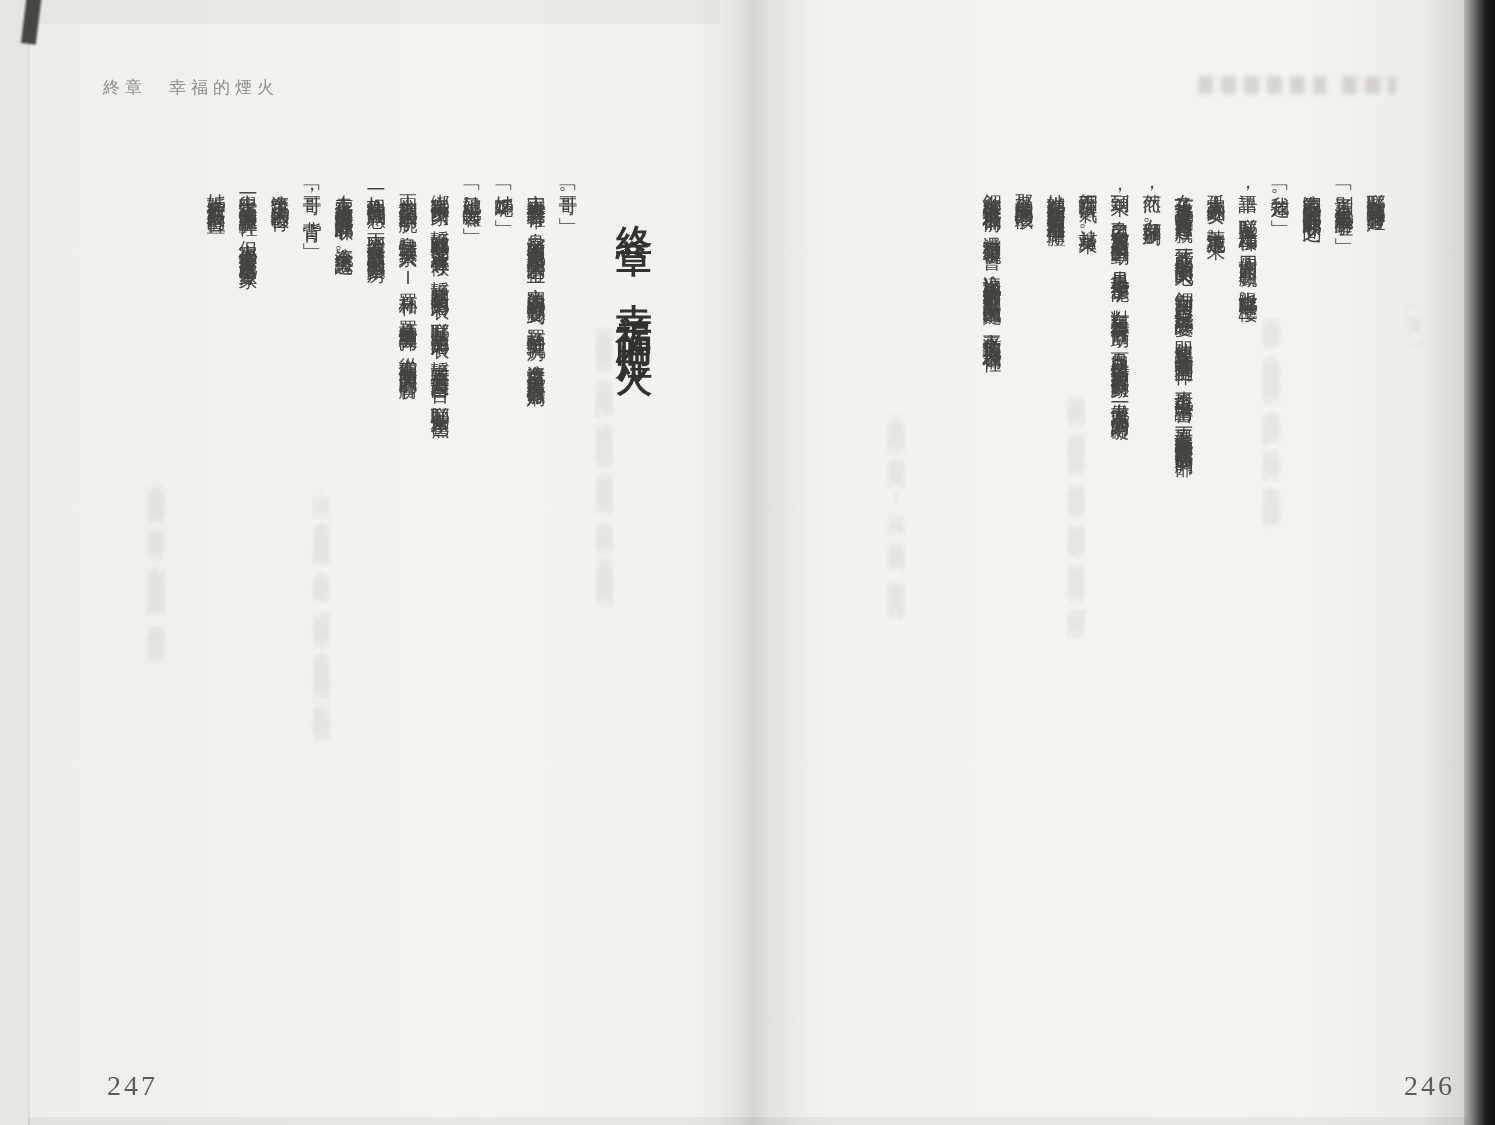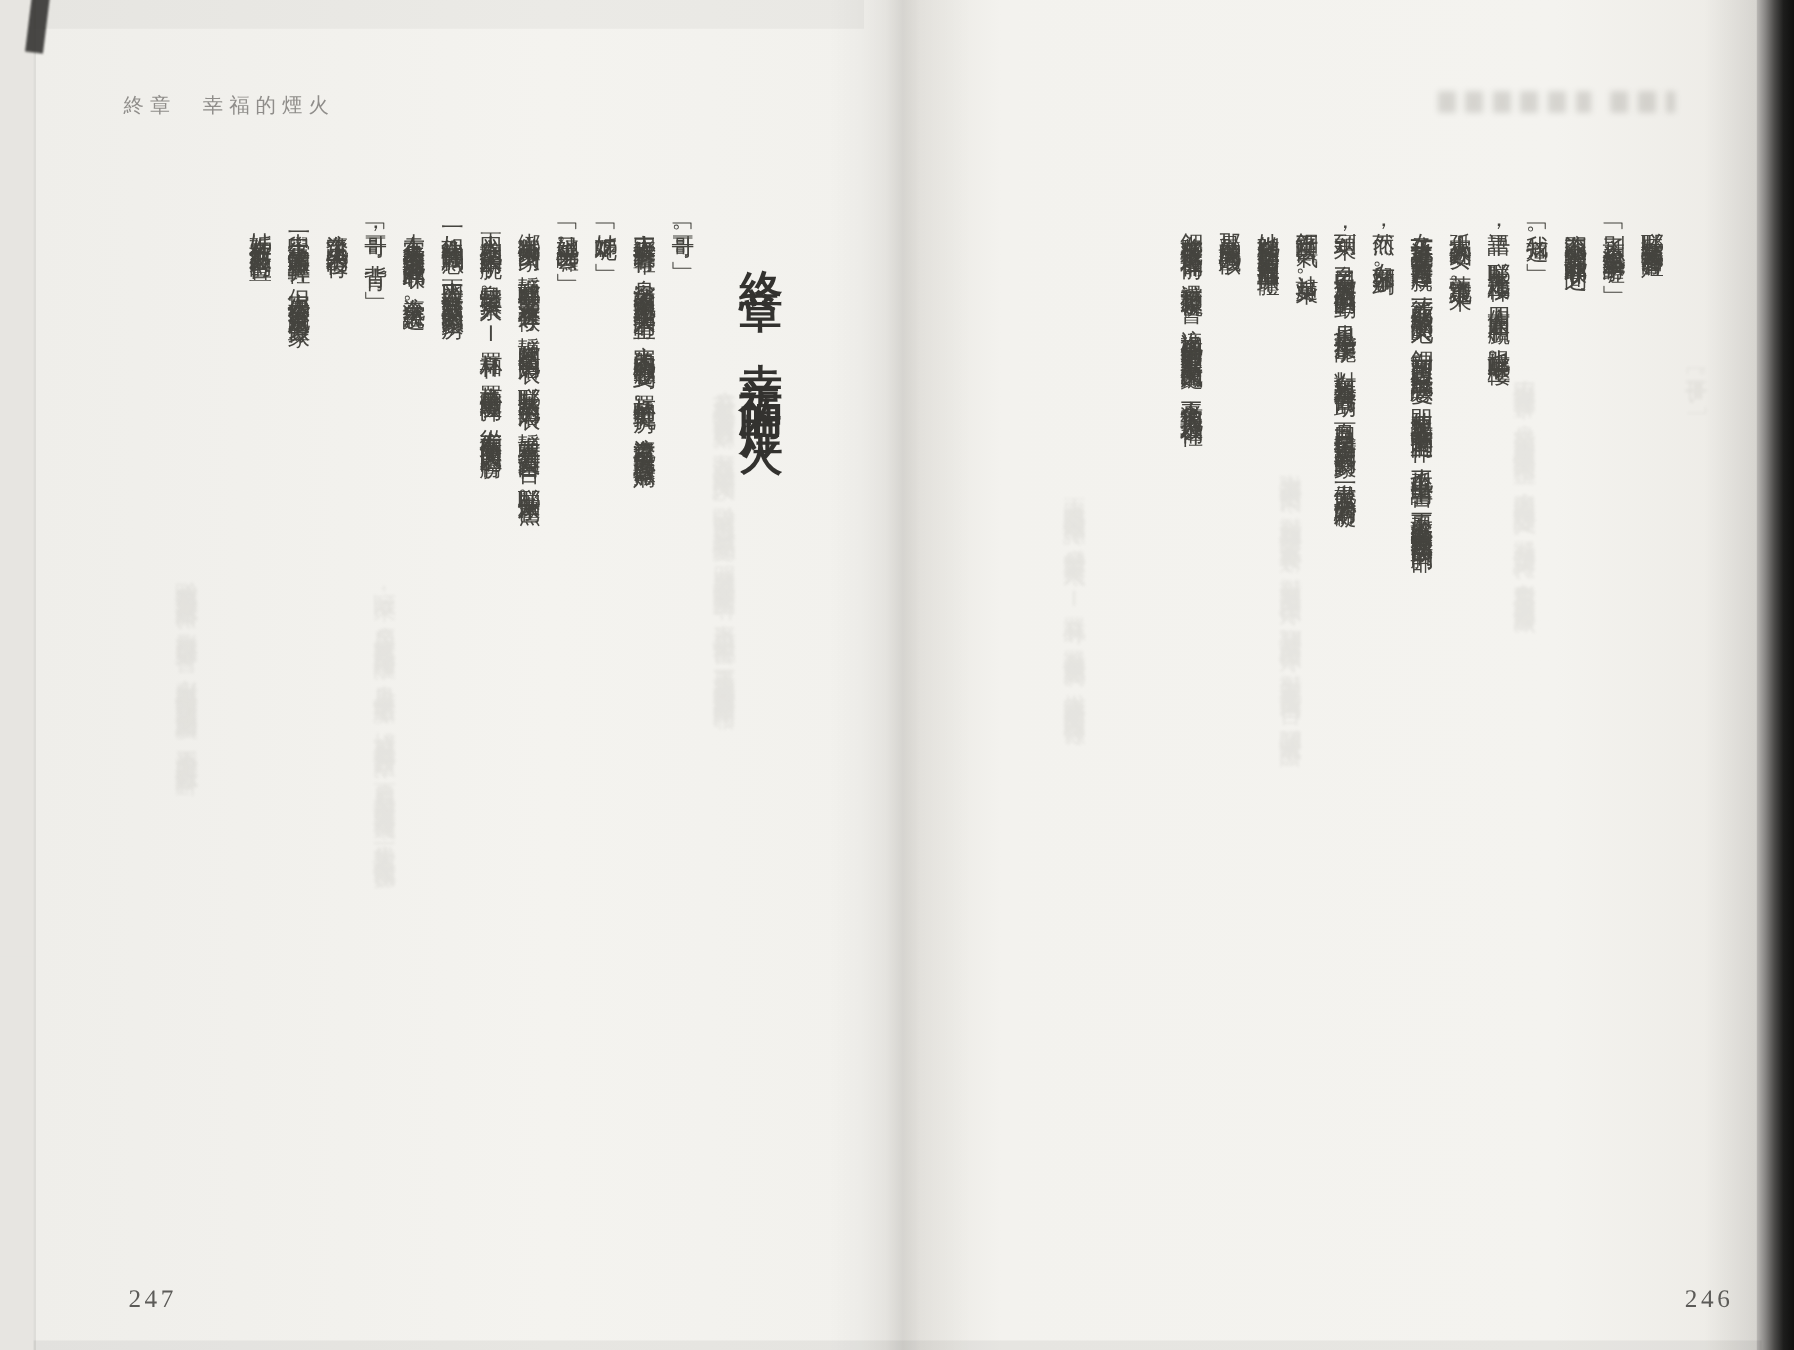--- a/index.html
+++ b/index.html
@@ -31,21 +31,21 @@
   }
   .corner-mark{
     position:absolute;left:24px;top:-8px;width:15px;height:52px;
     background:#2c2b29;transform:rotate(7deg);filter:blur(1px);opacity:.85;
   }
   
   .running-header{
     position:absolute;left:103px;top:76px;
     font-size:17px;letter-spacing:5px;color:#8f8d8a;
   }
-  .folio{position:absolute;font-size:21px;letter-spacing:3px;color:#5c5b58;}
+  .folio{position:absolute;font-size:28px;letter-spacing:3px;color:#5c5b58;}
   .folio-left{left:107px;top:1070px;}
   .folio-right{left:1404px;top:1070px;}
   
   .page-text{
     position:absolute;top:160px;height:876px;
     writing-mode:vertical-rl;
     font-size:19px;letter-spacing:2px;line-height:32px;
     color:#45443f;
     text-align:justify;
   }

